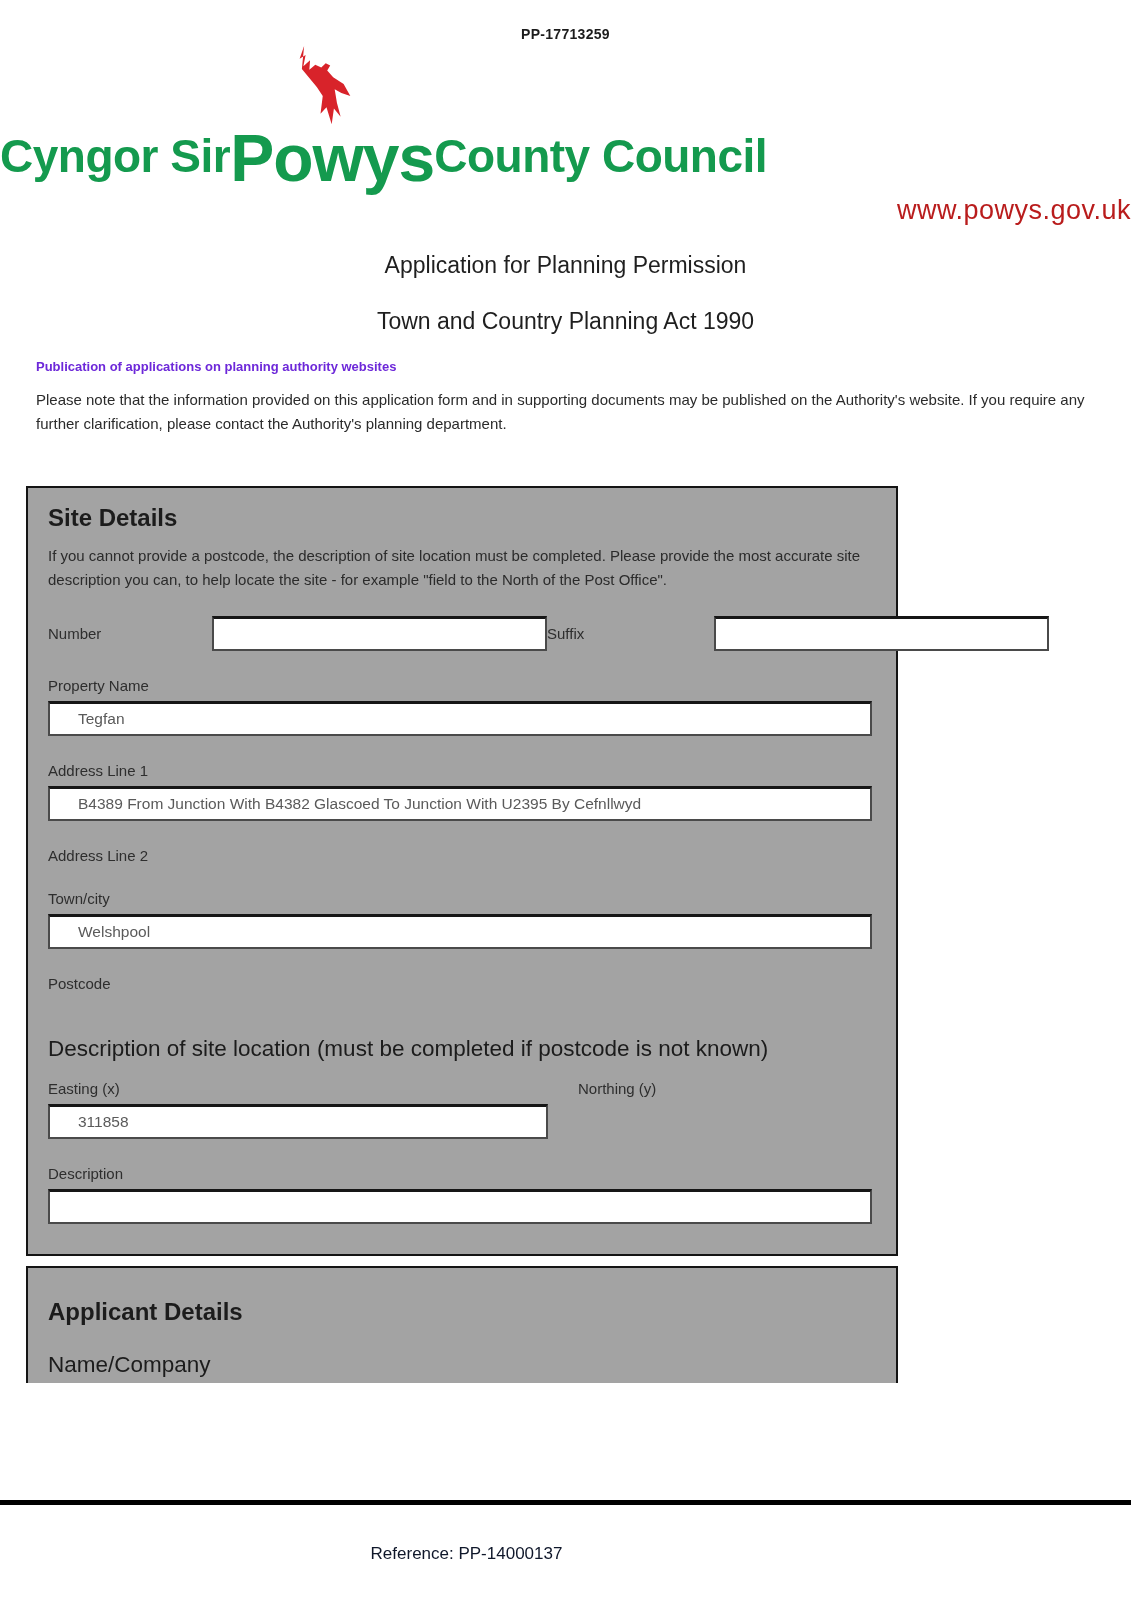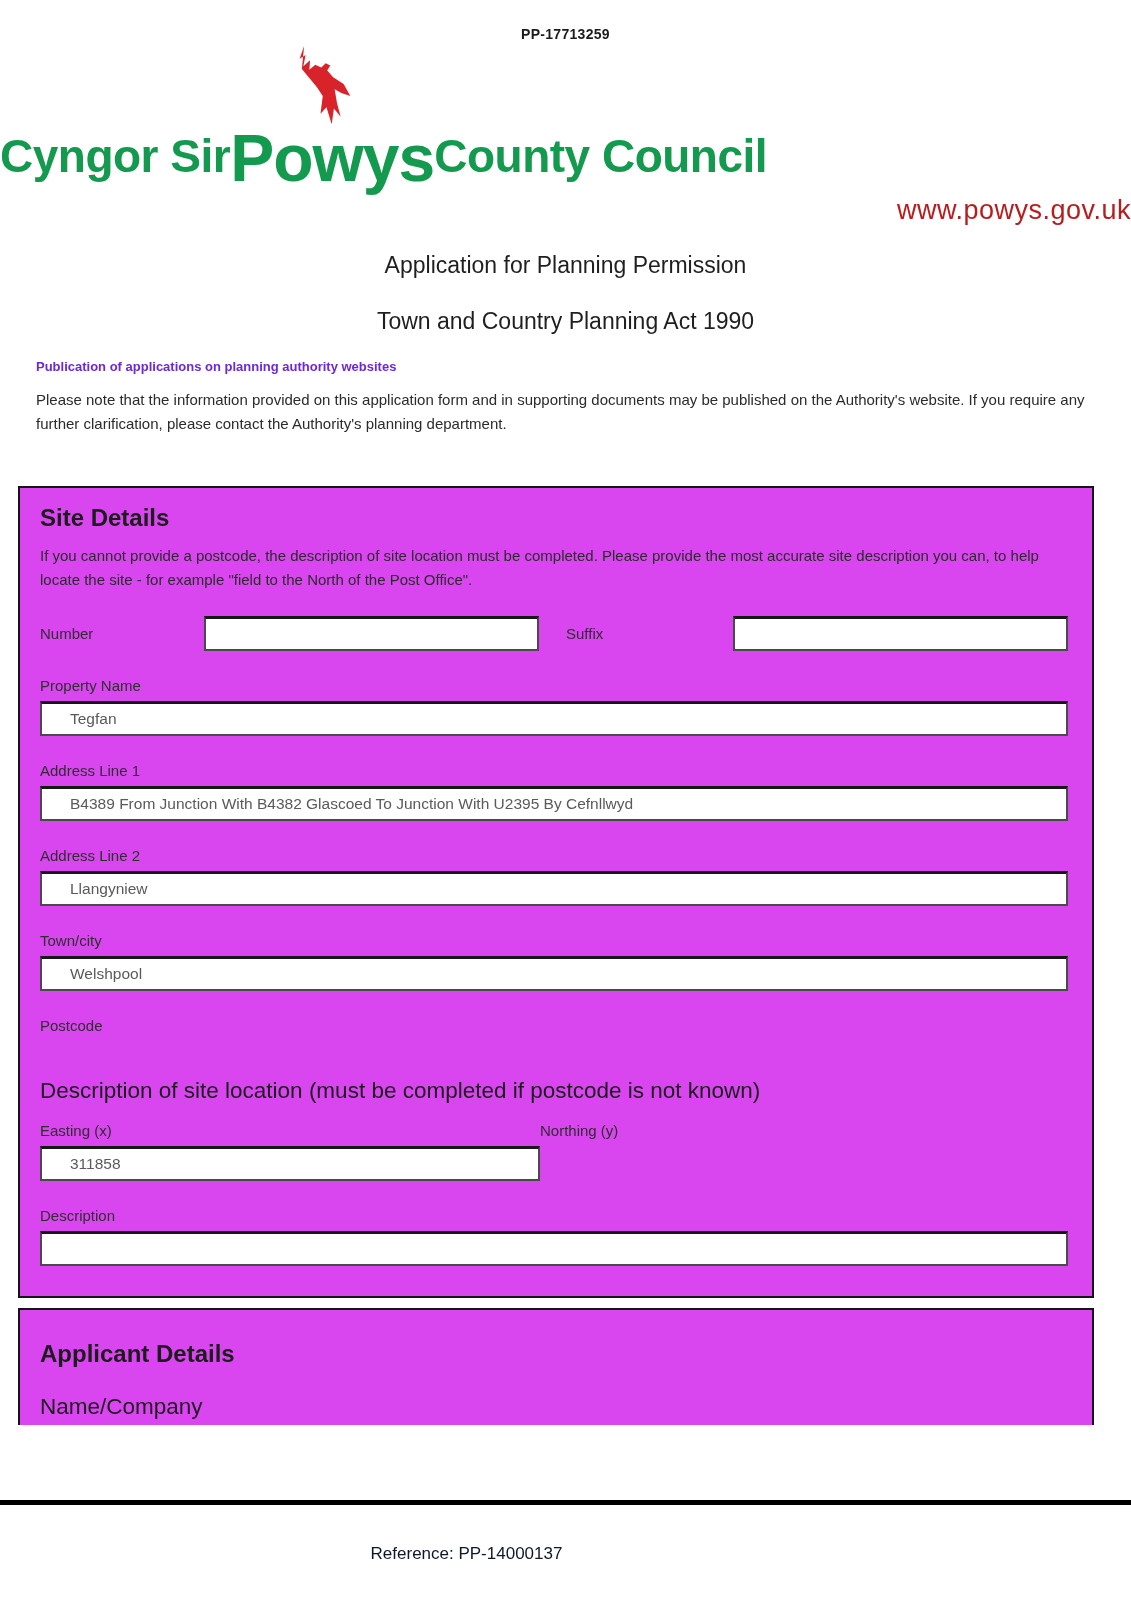--- a/index.html
+++ b/index.html
@@ -83,24 +83,24 @@
   }
   .pub-body {
     margin: 14px 36px 0;
     font-size: 15px;
     line-height: 24px;
     color: #2b2b2b;
   }
 
   
   .section-box {
-    margin-left: 18px;
-    width: 1076px;
+    margin-left: 26px;
+    width: 872px;
     border: 2px solid #141414;
-    background: #d946ef;
+    background: #a3a3a3;
   }
   .site-box {
     margin-top: 50px;
     padding: 16px 24px 30px 20px;
   }
   .box-heading {
     font-size: 24px;
     font-weight: bold;
     color: #1c1c1c;
   }
@@ -146,20 +146,21 @@
   .loc-heading {
     margin-top: 44px;
     font-size: 22.5px;
     font-weight: normal;
     color: #1c1c1c;
   }
   .coord-row {
     margin-top: 18px;
     display: grid;
     grid-template-columns: 500px 502px;
+    column-gap: 30px;
   }
   .coord-row .field-label { margin-bottom: 7px; }
 
   
   .applicant-box {
     margin-top: 10px;
     height: 117px;
     border-bottom: none;
     padding: 30px 24px 0 20px;
     overflow: hidden;
@@ -234,21 +235,20 @@
     <input class="fld" type="text" value="Tegfan" style="">
   </div>
 
   <div class="stack-row">
     <label class="field-label">Address Line 1</label>
     <input class="fld" type="text" value="B4389 From Junction With B4382 Glascoed To Junction With U2395 By Cefnllwyd" style="">
   </div>
 
   <div class="stack-row">
     <label class="field-label">Address Line 2</label>
-    <input class="fld" type="text" value="Llangyniew" style="">
   </div>
 
   <div class="stack-row">
     <label class="field-label">Town/city</label>
     <input class="fld" type="text" value="Welshpool" style="">
   </div>
 
   <div class="stack-row">
     <label class="field-label">Postcode</label>
   </div>

